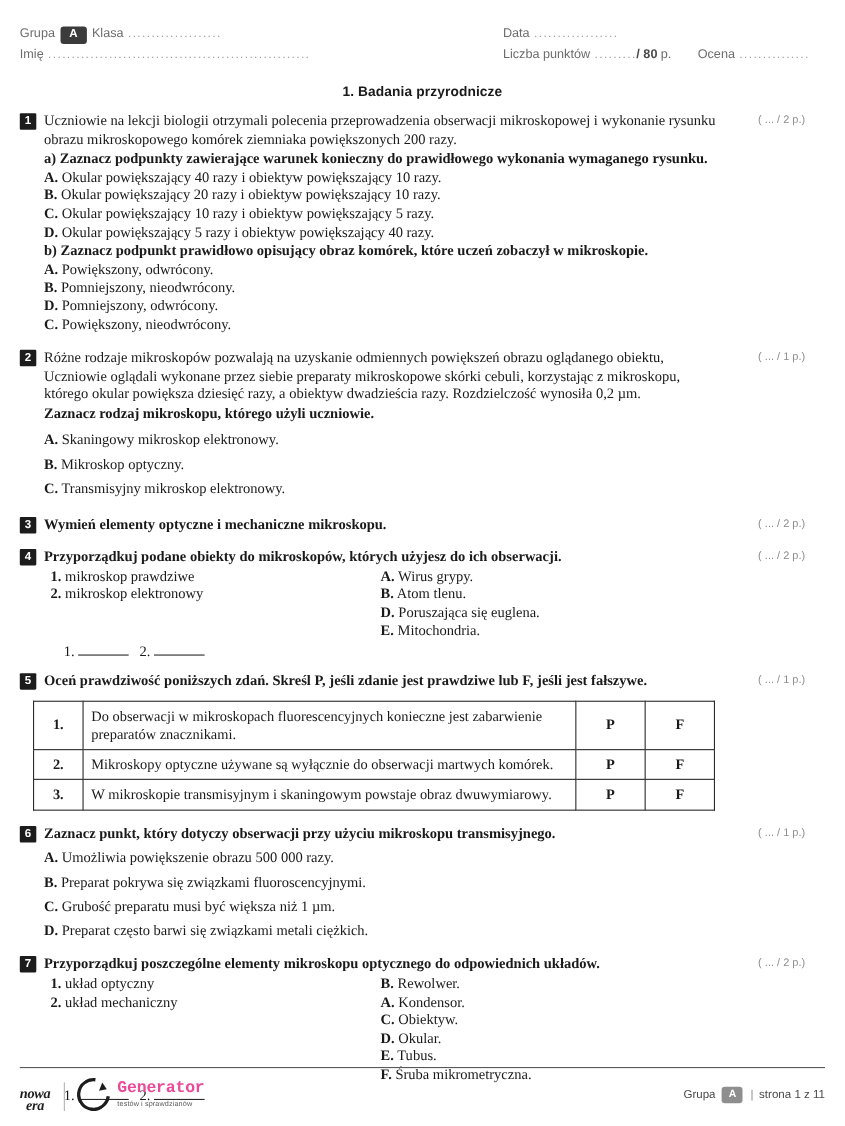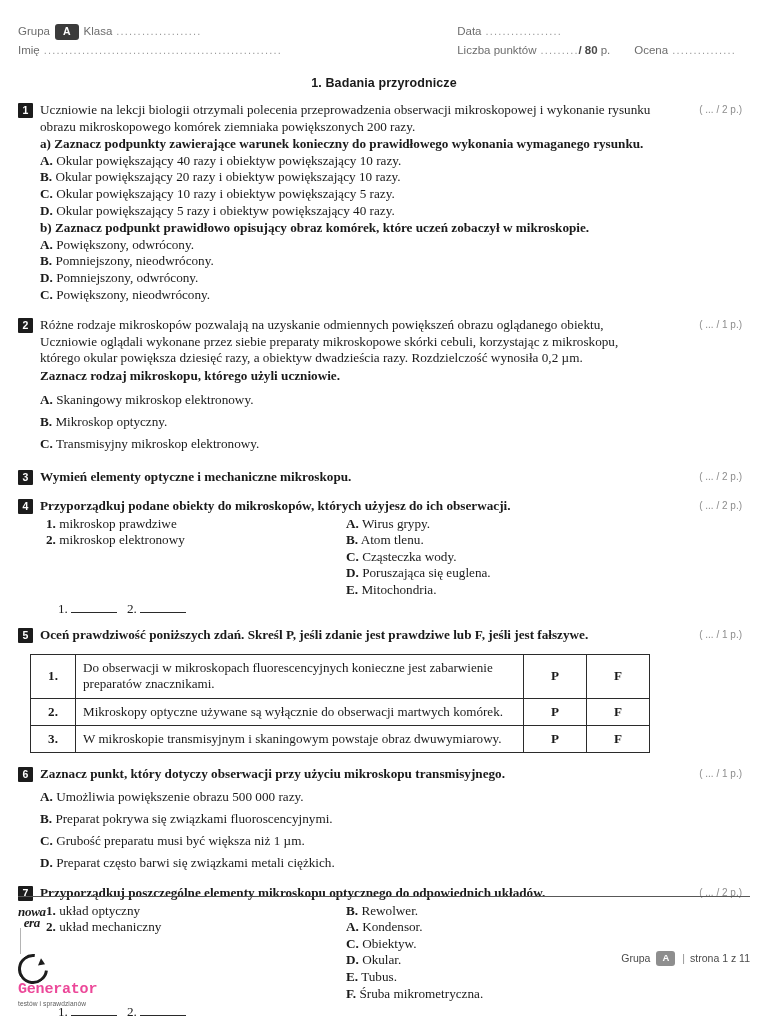--- a/index.html
+++ b/index.html
@@ -96,21 +96,21 @@
     color: #ffffff;
     font-family: "Liberation Sans", sans-serif;
     font-size: 10.5px;
     font-weight: bold;
     text-align: center;
     line-height: 15px;
     border-radius: 1px;
   }
   .qpoints {
     position: absolute;
-    right: 8px;
+    right: 18px;
     top: 2px;
     font-family: "Liberation Sans", sans-serif;
     font-size: 10px;
     color: #8d8d8d;
     white-space: nowrap;
   }
 
   .qtext {
     font-size: 13.2px;
     line-height: 16.6px;
@@ -192,21 +192,21 @@
     left: 18px;
     right: 18px;
     bottom: 14px;
     border-top: 1.4px solid #585858;
     padding-top: 9px;
     display: flex;
     align-items: center;
     justify-content: space-between;
     font-family: "Liberation Sans", sans-serif;
   }
-  .brand { display: flex; align-items: flex-start; flex-direction: column; }
+  .brand { display: flex; align-items: flex-end; }
   .nowa-era {
     font-family: "Liberation Serif", serif;
     font-style: italic;
     font-weight: bold;
     font-size: 13px;
     line-height: 11px;
     color: #1d1d1d;
     text-align: center;
     padding-right: 10px;
     position: relative;
@@ -347,21 +347,20 @@
     <span class="qpoints">( ... / 2 p.)</span>
     <div class="qtext bold">Przyporządkuj podane obiekty do mikroskopów, których użyjesz do ich obserwacji.</div>
     <div class="match-wrap">
       <div class="match-left">
         <div class="item"><span class="ltr">1.</span> <span>mikroskop prawdziwe</span></div>
         <div class="item"><span class="ltr">2.</span> <span>mikroskop elektronowy</span></div>
       </div>
       <div class="match-right">
         <div class="item"><span class="ltr">A.</span> <span>Wirus grypy.</span></div>
         <div class="item"><span class="ltr">B.</span> <span>Atom tlenu.</span></div>
-        <div class="item"><span class="ltr">C.</span> <span>Cząsteczka wody.</span></div>
         <div class="item"><span class="ltr">D.</span> <span>Poruszająca się euglena.</span></div>
         <div class="item"><span class="ltr">E.</span> <span>Mitochondria.</span></div>
       </div>
     </div>
     <div class="answer-line">
       <span>1.</span><span class="blank"></span><span>2.</span><span class="blank"></span>
     </div>
   </div>
 
   <div class="question" style="margin-top:10px">

